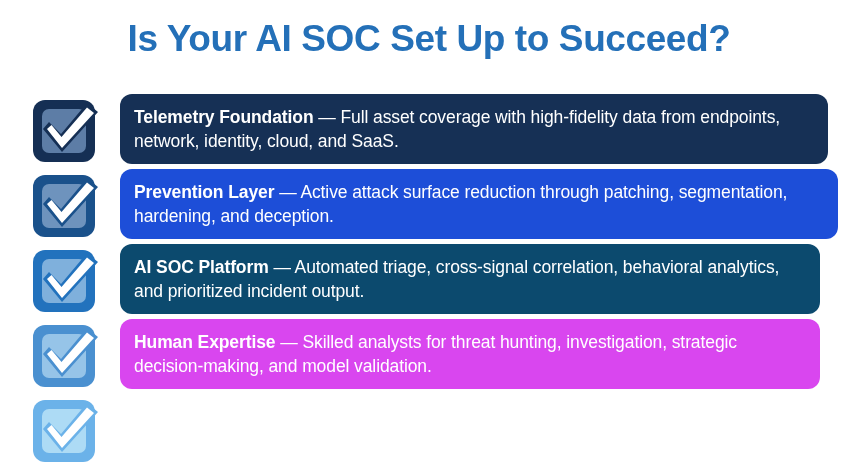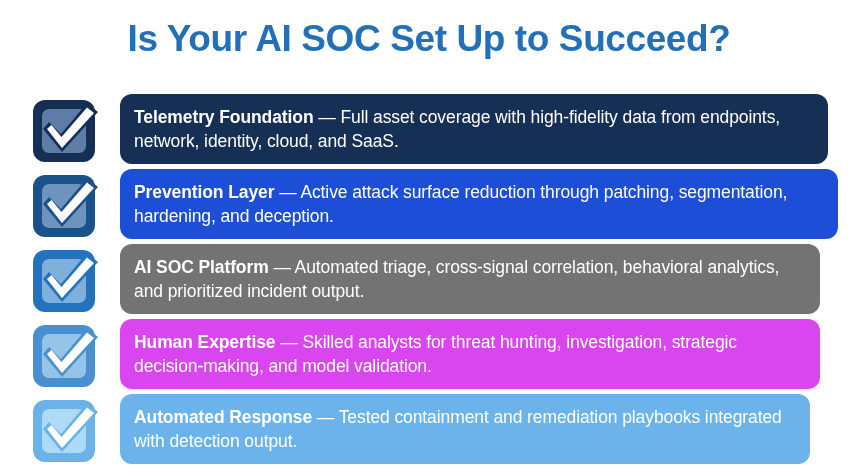--- a/index.html
+++ b/index.html
@@ -140,21 +140,21 @@
 
     <div class="row row-2">
       <div class="check-icon">
         <svg viewBox="0 0 72 70">
           <rect class="icon-frame-2" x="3" y="4" width="62" height="62" rx="12" ry="12" fill="#2272bd"></rect>
           <rect class="icon-fill-2" x="12" y="13" width="44" height="44" rx="7" ry="7" fill="#7fb0dc"></rect>
           <path class="icon-frame-2" d="M13 33 L19 26 L31 38 L57 7 L68 16 L32 56 Z" fill="#2272bd"></path>
           <path d="M17 33 L21.5 29 L31.5 41 L57 11.5 L64 17 L32 52 Z" fill="#ffffff"></path>
         </svg>
       </div>
-      <div class="bar bar-2" style="background: #737373;">
+      <div class="bar bar-2" style="background: #0c4a6e;">
         <div class="bar-text" style="color: rgb(255, 255, 255);">
           <span class="lead">AI SOC Platform</span><span class="dash"> — </span><span class="body">Automated triage, cross-signal correlation, behavioral analytics, and prioritized incident output.</span>
         </div>
       </div>
     </div>
 
     <div class="row row-3">
       <div class="check-icon">
         <svg viewBox="0 0 72 70">
           <rect class="icon-frame-3" x="3" y="4" width="62" height="62" rx="12" ry="12" fill="#4a90d0"></rect>
@@ -172,21 +172,16 @@
 
     <div class="row row-4">
       <div class="check-icon">
         <svg viewBox="0 0 72 70">
           <rect class="icon-frame-4" x="3" y="4" width="62" height="62" rx="12" ry="12" fill="#6bb2e9"></rect>
           <rect class="icon-fill-4" x="12" y="13" width="44" height="44" rx="7" ry="7" fill="#addbf5"></rect>
           <path class="icon-frame-4" d="M13 33 L19 26 L31 38 L57 7 L68 16 L32 56 Z" fill="#6bb2e9"></path>
           <path d="M17 33 L21.5 29 L31.5 41 L57 11.5 L64 17 L32 52 Z" fill="#ffffff"></path>
         </svg>
       </div>
-      <div class="bar bar-4" style="background: rgb(107, 179, 234);">
-        <div class="bar-text" style="color: rgb(255, 255, 255);">
-          <span class="lead">Automated Response</span><span class="dash"> — </span><span class="body">Tested containment and remediation playbooks integrated with detection output.</span>
-        </div>
-      </div>
     </div>
 
   </div>
 </div>
 
 </body></html>

